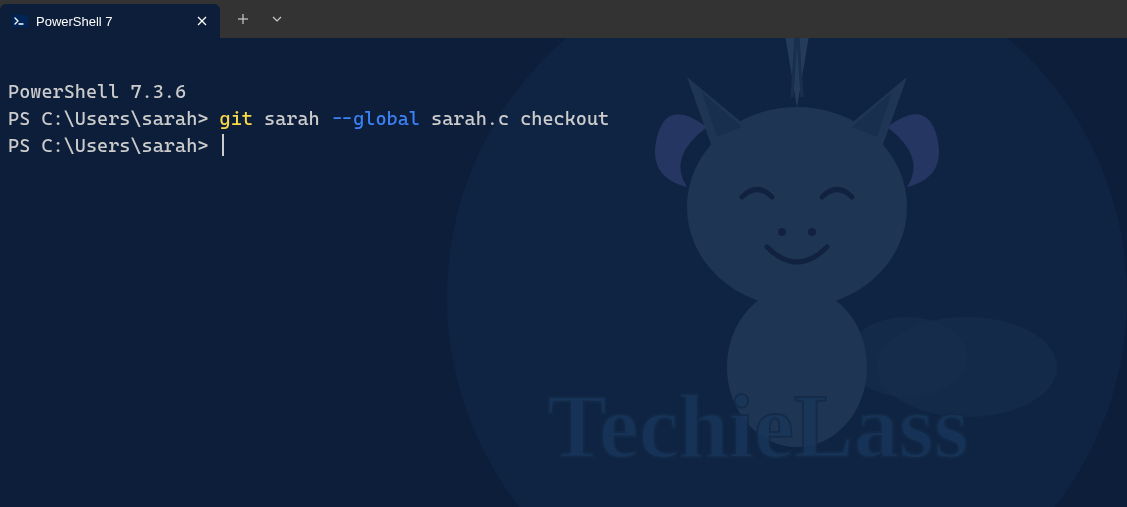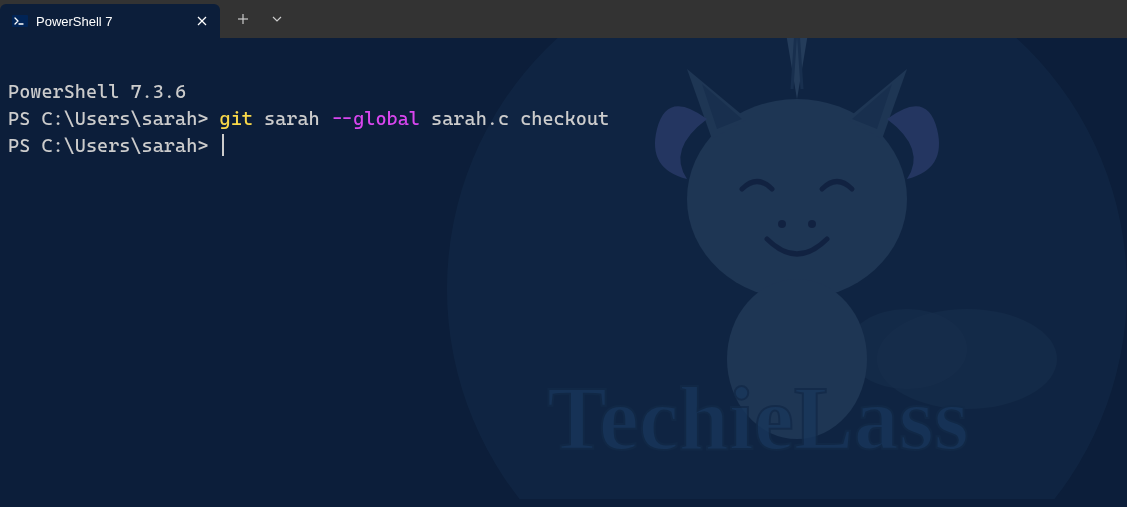--- a/index.html
+++ b/index.html
@@ -86,34 +86,34 @@
       font-size: 19px;
       line-height: 27px;
       color: #cccccc;
       font-family: 'Cascadia Code', 'Consolas', monospace;
       white-space: pre;
     }
     .syntax-cmd {
       color: #f9d849;
     }
     .syntax-flag {
-      color: #d946ef;
+      color: #3b82f6;
     }
     .cursor {
       display: inline-block;
       width: 2px;
       height: 22px;
       background: #cccccc;
       vertical-align: text-bottom;
       margin-left: 2px;
     }
     .background-art {
       position: absolute;
       right: 0;
-      bottom: 8px;
+      bottom: 0;
       width: 780px;
       height: 470px;
       z-index: 1;
       opacity: 0.4;
       pointer-events: none;
     }
   </style>
 </head>
 <body>
 

